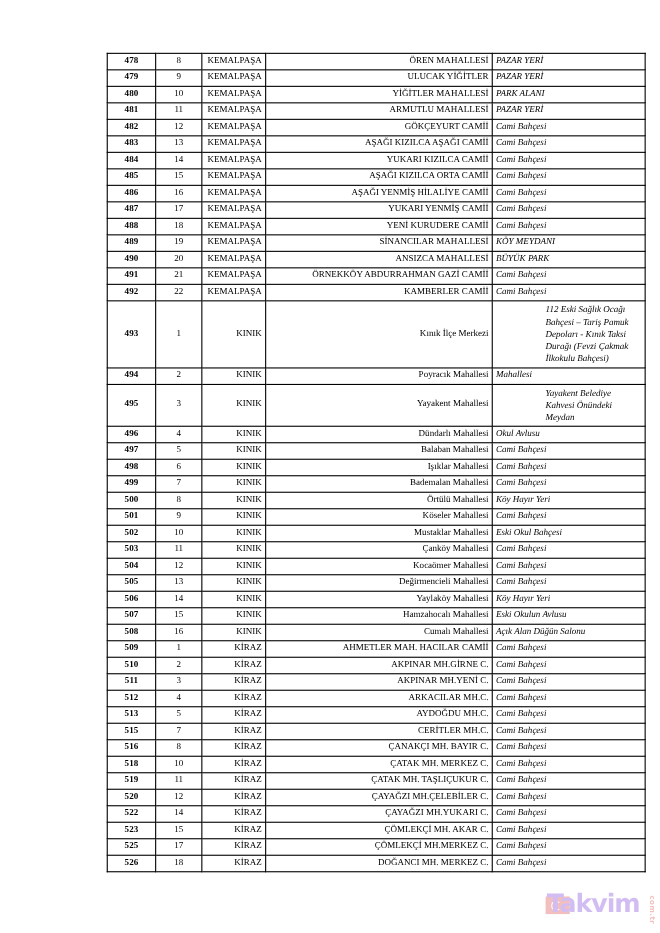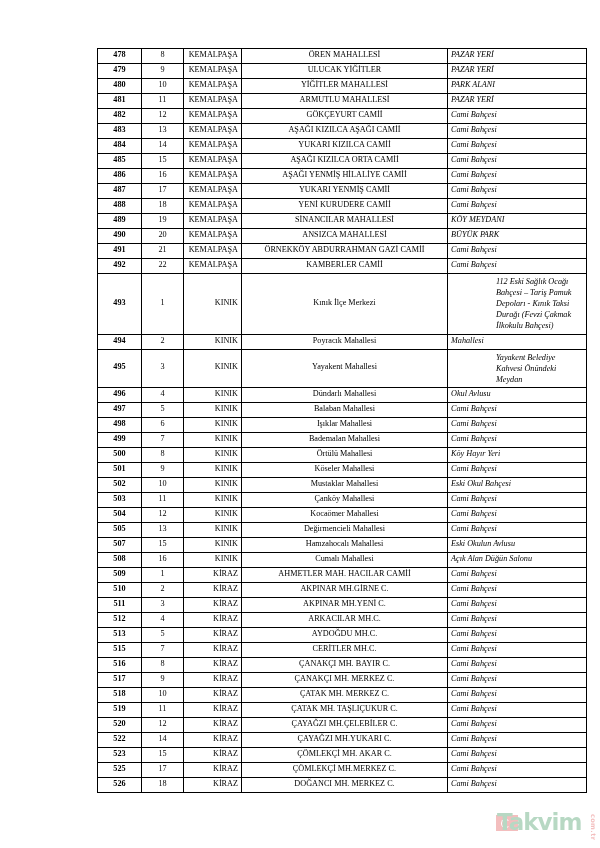--- a/index.html
+++ b/index.html
@@ -63,21 +63,21 @@
     font-weight: bold;
     letter-spacing: 0.1px;
   }
   td.no {
     text-align: center;
   }
   td.dist {
     text-align: right;
   }
   td.name {
-    text-align: center;
+    text-align: right;
     padding-left: 4px;
   }
   td.loc {
     text-align: left;
     padding-left: 4px;
     font-style: italic;
   }
 
   td.tall {
     vertical-align: middle;
@@ -123,21 +123,21 @@
     border-right-color: transparent;
   }
   #watermark .wm-text {
     position: absolute;
     left: 3px;
     top: 5px;
     font-family: "DejaVu Sans", sans-serif;
     font-weight: bold;
     font-size: 23px;
     letter-spacing: -1px;
-    color: #15803d;
+    color: #6d28d9;
     line-height: 1;
   }
   #watermark .wm-tld {
     position: absolute;
     right: 0px;
     top: 8px;
     font-family: "DejaVu Sans", sans-serif;
     font-size: 6.5px;
     font-weight: bold;
     color: #d92b2b;
@@ -351,20 +351,27 @@
             <td class="loc">Cami Bahçesi</td>
           </tr>
           <tr>
             <td class="seq">505</td>
             <td class="no">13</td>
             <td class="dist">KINIK</td>
             <td class="name">Değirmencieli Mahallesi</td>
             <td class="loc">Cami Bahçesi</td>
           </tr>
           <tr>
+            <td class="seq">506</td>
+            <td class="no">14</td>
+            <td class="dist">KINIK</td>
+            <td class="name">Yaylaköy Mahallesi</td>
+            <td class="loc">Köy Hayır Yeri</td>
+          </tr>
+          <tr>
             <td class="seq">507</td>
             <td class="no">15</td>
             <td class="dist">KINIK</td>
             <td class="name">Hamzahocalı Mahallesi</td>
             <td class="loc">Eski Okulun Avlusu</td>
           </tr>
           <tr>
             <td class="seq">508</td>
             <td class="no">16</td>
             <td class="dist">KINIK</td>
@@ -411,27 +418,20 @@
             <td class="no">7</td>
             <td class="dist">KİRAZ</td>
             <td class="name">CERİTLER MH.C.</td>
             <td class="loc">Cami Bahçesi</td>
           </tr>
           <tr>
             <td class="seq">516</td>
             <td class="no">8</td>
             <td class="dist">KİRAZ</td>
             <td class="name">ÇANAKÇI MH. BAYIR C.</td>
-            <td class="loc">Cami Bahçesi</td>
-          </tr>
-          <tr>
-            <td class="seq">517</td>
-            <td class="no">9</td>
-            <td class="dist">KİRAZ</td>
-            <td class="name">ÇANAKÇI MH. MERKEZ C.</td>
             <td class="loc">Cami Bahçesi</td>
           </tr>
           <tr>
             <td class="seq">518</td>
             <td class="no">10</td>
             <td class="dist">KİRAZ</td>
             <td class="name">ÇATAK MH. MERKEZ C.</td>
             <td class="loc">Cami Bahçesi</td>
           </tr>
           <tr>

